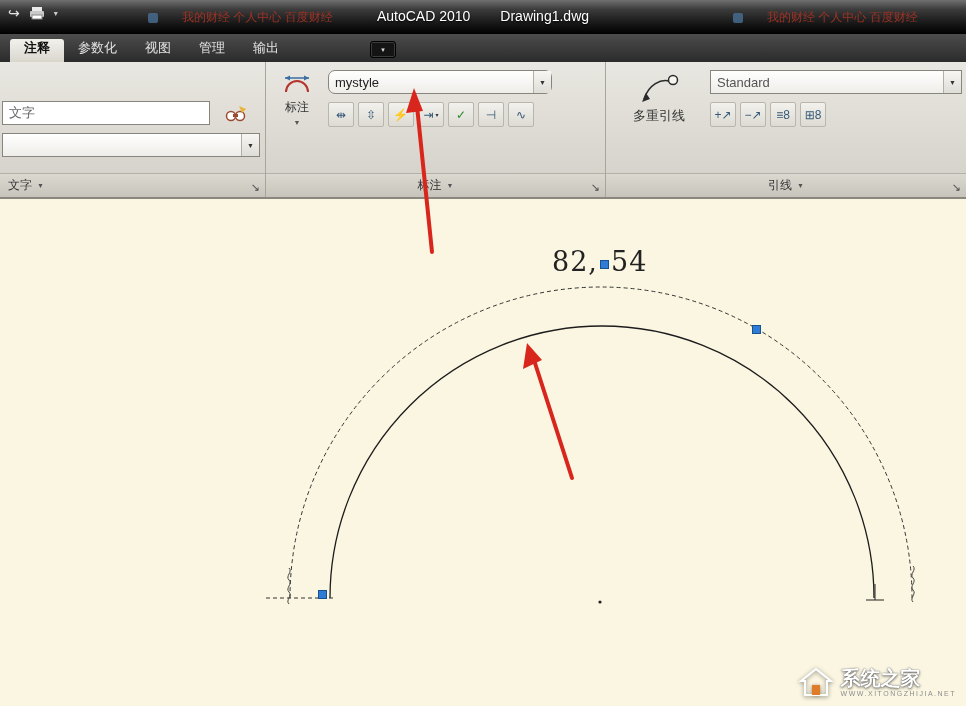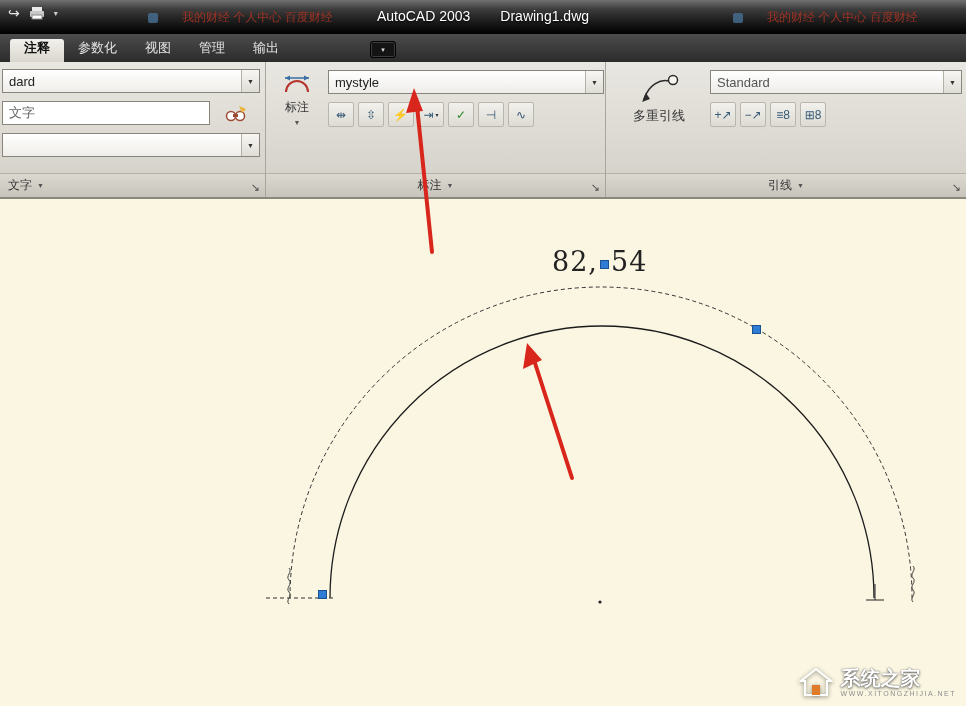--- a/index.html
+++ b/index.html
@@ -69,21 +69,21 @@
         <rect x="4" y="1" width="10" height="4" fill="#eaeaea"></rect>
         <rect x="4" y="9" width="10" height="4" fill="#fff" stroke="#888"></rect>
       </svg>
       <span class="dd">▾</span>
     </div>
     <div class="bg-tab" style="left:148px;">
       <span class="fav"></span>
       <span>我的财经 个人中心 百度财经</span>
     </div>
     <div class="win-title">
-      <span>AutoCAD 2003</span>
+      <span>AutoCAD 2010</span>
       <span>Drawing1.dwg</span>
     </div>
     <div class="bg-tab" style="left:733px;">
       <span class="fav"></span>
       <span>我的财经 个人中心 百度财经</span>
     </div>
   </div>
 
   <div class="tabrow">
     <div id="tabs" style="display:flex;align-items:flex-end;">
@@ -94,24 +94,20 @@
         <div class="tab">输出</div>
       </div>
   </div>
   <div class="collapse-btn">
     <span>▾</span>
   </div>
 
   <div class="ribbon">
 
     <div class="panel" style="left:0;width:266px;">
-      <div class="combo" style="left:2px;top:7px;width:258px;">
-        <span class="val">dard</span>
-        <span class="dd">▼</span>
-      </div>
       <input class="find-input" value="文字" style="">
       <div class="find-icon">
         <svg width="24" height="18">
           <circle cx="7" cy="11" r="4.5" fill="#fff" stroke="#9c4a32" stroke-width="1.5"></circle>
           <circle cx="16" cy="11" r="4.5" fill="#fff" stroke="#9c4a32" stroke-width="1.5"></circle>
           <rect x="9" y="9" width="5" height="3" fill="#9c4a32"></rect>
           <polygon points="15,1 22,4 18,8" fill="#e8b43a"></polygon>
         </svg>
       </div>
       <div class="combo" style="left:2px;top:71px;width:258px;">
@@ -129,21 +125,21 @@
       <div class="big-btn" style="left:4px;top:2px;width:54px;">
         <svg width="30" height="26">
           <path d="M4 22 A 11 11 0 0 1 26 22" stroke="#b5342c" stroke-width="2" fill="none"></path>
           <line x1="3" y1="8" x2="27" y2="8" stroke="#3a6ea5" stroke-width="1.5"></line>
           <polygon points="3,8 8,5.5 8,10.5" fill="#3a6ea5"></polygon>
           <polygon points="27,8 22,5.5 22,10.5" fill="#3a6ea5"></polygon>
         </svg>
         <span class="blabel">标注</span>
         <span class="flyout">▼</span>
       </div>
-      <div class="combo" style="left:62px;top:8px;width:276px;">
+      <div class="combo" style="left:62px;top:8px;width:224px;border-radius:7px;">
         <span class="val">mystyle</span>
         <span class="dd">▼</span>
       </div>
       <div class="tool-row" id="dim-tools" style="left:62px;top:40px;">
           <span class="tool-btn">⇹</span>
           <span class="tool-btn">⇳</span>
           <span class="tool-btn" style="color: rgb(216, 154, 42);">⚡</span>
           <span class="tool-btn">⇥<span class="mini-arrow">▾</span></span>
           <span class="tool-btn" style="color: rgb(46, 139, 46);">✓</span>
           <span class="tool-btn">⊣</span>

